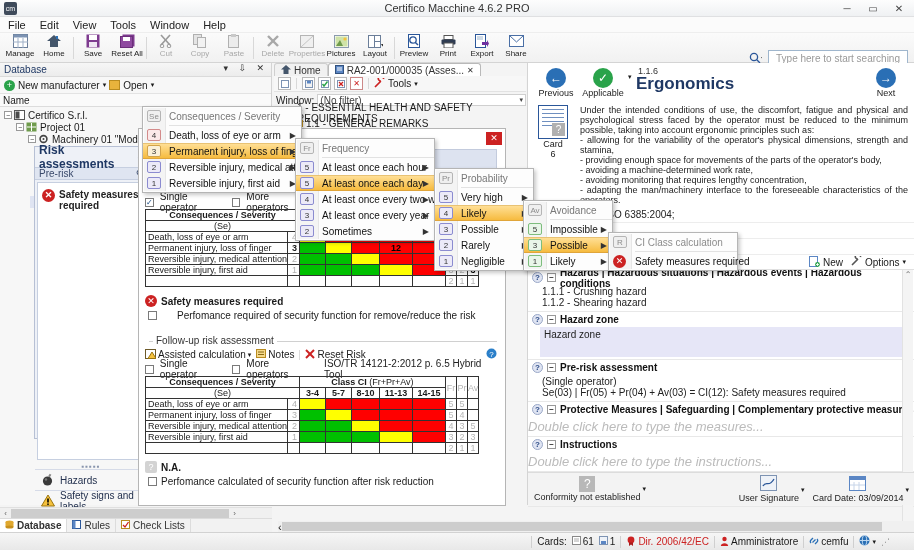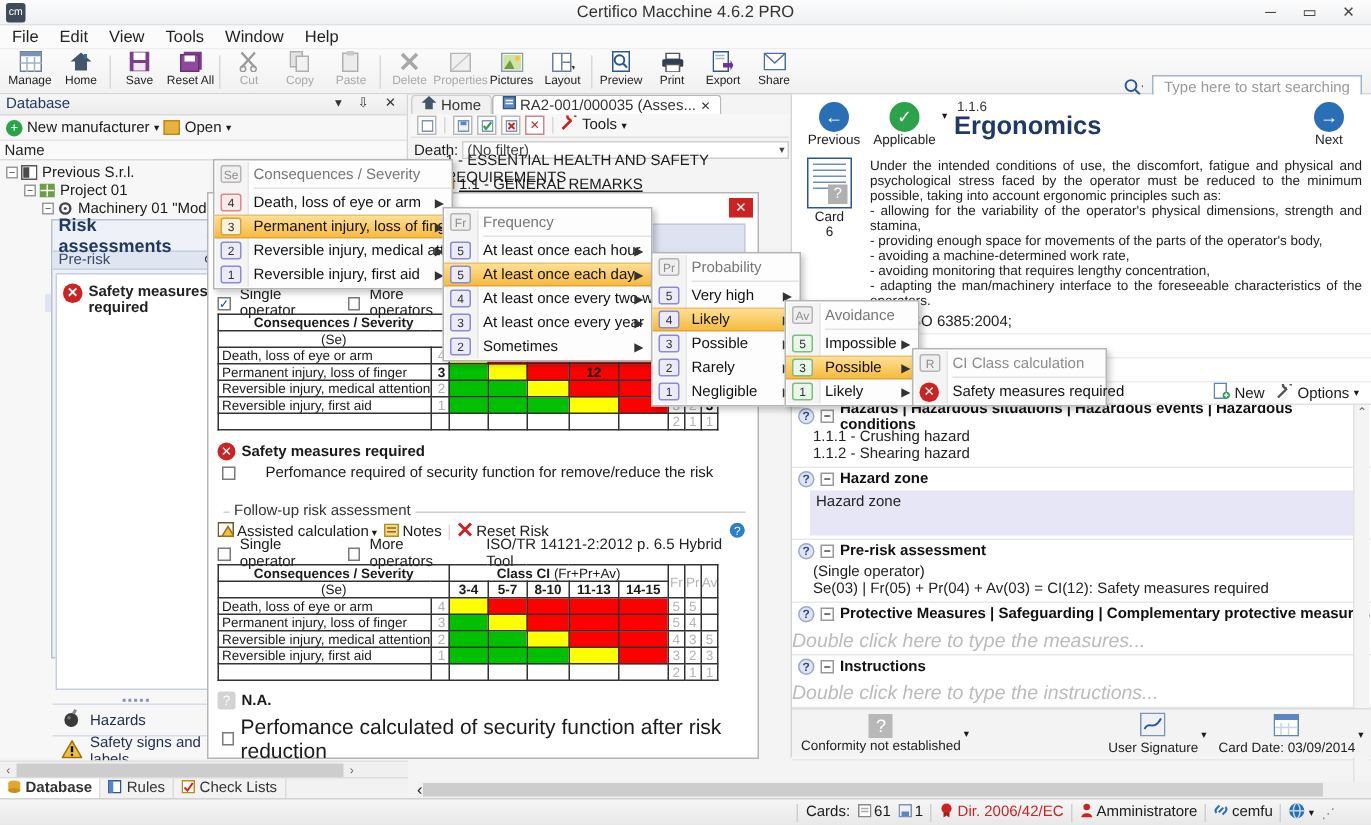--- a/index.html
+++ b/index.html
@@ -450,21 +450,21 @@
     </div>
     <div class="tree">
       <div class="tnode" style="padding-left:4px">
         <span class="tbox">−</span>
         <span class="ticon">
           <svg width="11" height="10">
               <rect x="0.5" y="0.5" width="10" height="9" fill="#fff" stroke="#555"></rect>
               <rect x="1.5" y="1.5" width="4" height="7" fill="#4a4a4a"></rect>
             </svg>
         </span>
-        <span>Previous S.r.l.</span>
+        <span>Certifico S.r.l.</span>
         <span style="position:absolute;left:218px;color:#666">(+39 075 5</span>
       </div>
       <div class="tnode" style="padding-left:16px">
         <span class="tbox">−</span>
         <span class="ticon">
           <svg width="11" height="10">
               <rect x="0.5" y="0.5" width="10" height="9" fill="#6f9b4c"></rect>
               <line x1="5.5" y1="1" x2="5.5" y2="9" stroke="#fff"></line>
               <line x1="1" y1="5" x2="10" y2="5" stroke="#fff"></line>
             </svg>
@@ -598,21 +598,21 @@
     <div class="rb-sep" style="height:11px"></div>
     <span>
       <svg width="11" height="10">
           <path d="M1 9 L7 3 M7 3 a2.6 2.6 0 1 1 2.4 -2" fill="none" stroke="#cc2222" stroke-width="1.7"></path>
         </svg>
     </span>
     <span>Tools</span>
     <span style="font-size:7px">▾</span>
   </div>
   <div class="groupbar">
-    <span>Death:</span>
+    <span>Window:</span>
     <span class="sel">
       <span>(No filter)</span>
       <span style="font-size:7px">▾</span>
     </span>
   </div>
   <div class="treelist">
     <div class="tl-row">
       <span>
         <svg width="8" height="8">
             <rect x="0.5" y="0.5" width="7" height="7" fill="#cfe3a8" stroke="#6f9b4c"></rect>
@@ -896,21 +896,21 @@
       </tbody>
         </table>
     </div>
 
     <div style="position:absolute;left:6px;top:332px;display:flex;align-items:center;gap:4px">
       <span style="width:12px;height:12px;background:#d3d3d3;color:#fff;font-size:9px;line-height:12px;text-align:center;border-radius:2px">?</span>
       <b style="font-size:10px">N.A.</b>
     </div>
     <div style="position:absolute;left:9px;top:347px;display:flex;align-items:center;gap:4px">
       <span class="cbx"></span>
-      <span style="font-size:14px">Perfomance calculated of security function after risk reduction</span>
+      <span style="font-size:10px">Perfomance calculated of security function after risk reduction</span>
     </div>
   </div>
 
   <div class="rightpanel">
     <div class="rp-nav">
       <div class="navb">
         <div class="circ" style="background:#2a6fb5">←</div>
         <div class="t">Previous</div>
       </div>
       <div class="navb" style="width:50px">

